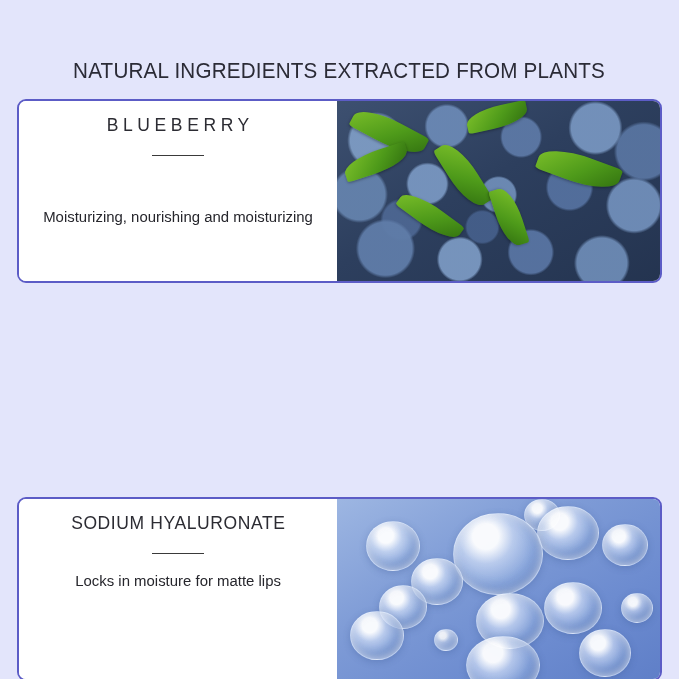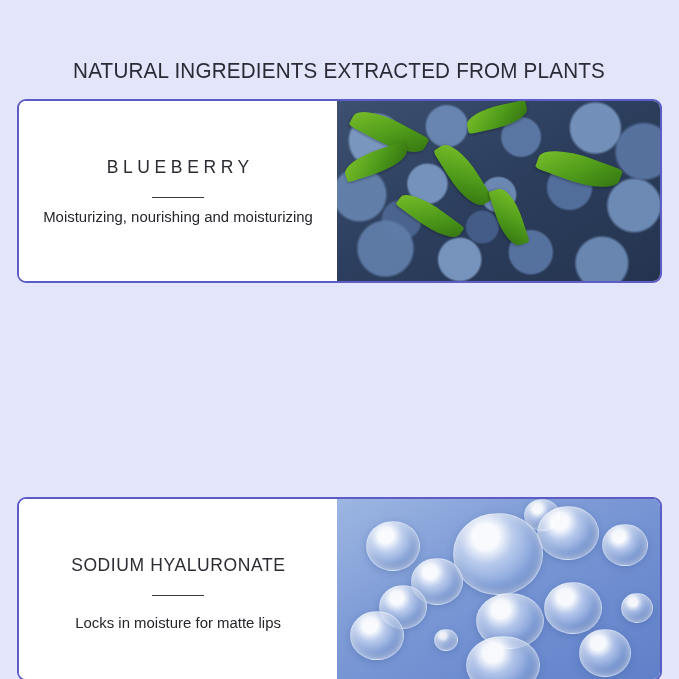--- a/index.html
+++ b/index.html
@@ -62,21 +62,21 @@
 
   .pane-text {
     position: relative;
     width: 318px;
     flex: 0 0 318px;
     background: #ffffff;
     display: flex;
     flex-direction: column;
     align-items: center;
     justify-content: flex-start;
-    padding-top: 58px;
+    padding-top: 16px;
     box-sizing: border-box;
   }
   .pane-media {
     position: relative;
     flex: 1 1 auto;
     overflow: hidden;
   }
 
   .ing-name {
     font-family: "Liberation Sans", sans-serif;

